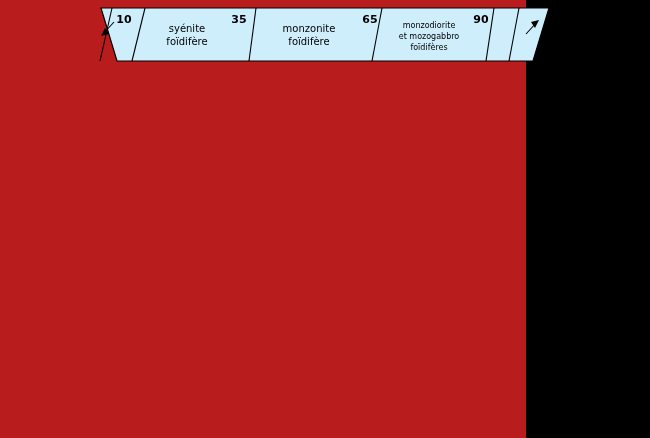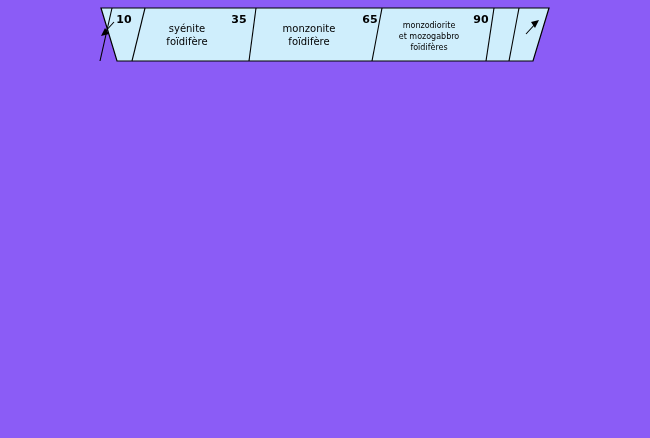--- a/index.html
+++ b/index.html
@@ -8,23 +8,23 @@
     background: #000000;
   }
   body {
     width: 650px;
     height: 438px;
     overflow: hidden;
     font-family: "DejaVu Sans", sans-serif;
   }
   #stage {
     position: relative;
-    width: 650px;
+    width: 526px;
     height: 438px;
-    background: #8b5cf6;
+    background: #b91c1c;
   }
   svg#diagram {
     position: absolute;
     left: 0;
     top: 0;
     width: 650px;
     height: 438px;
     display: block;
   }
   .field-label {

